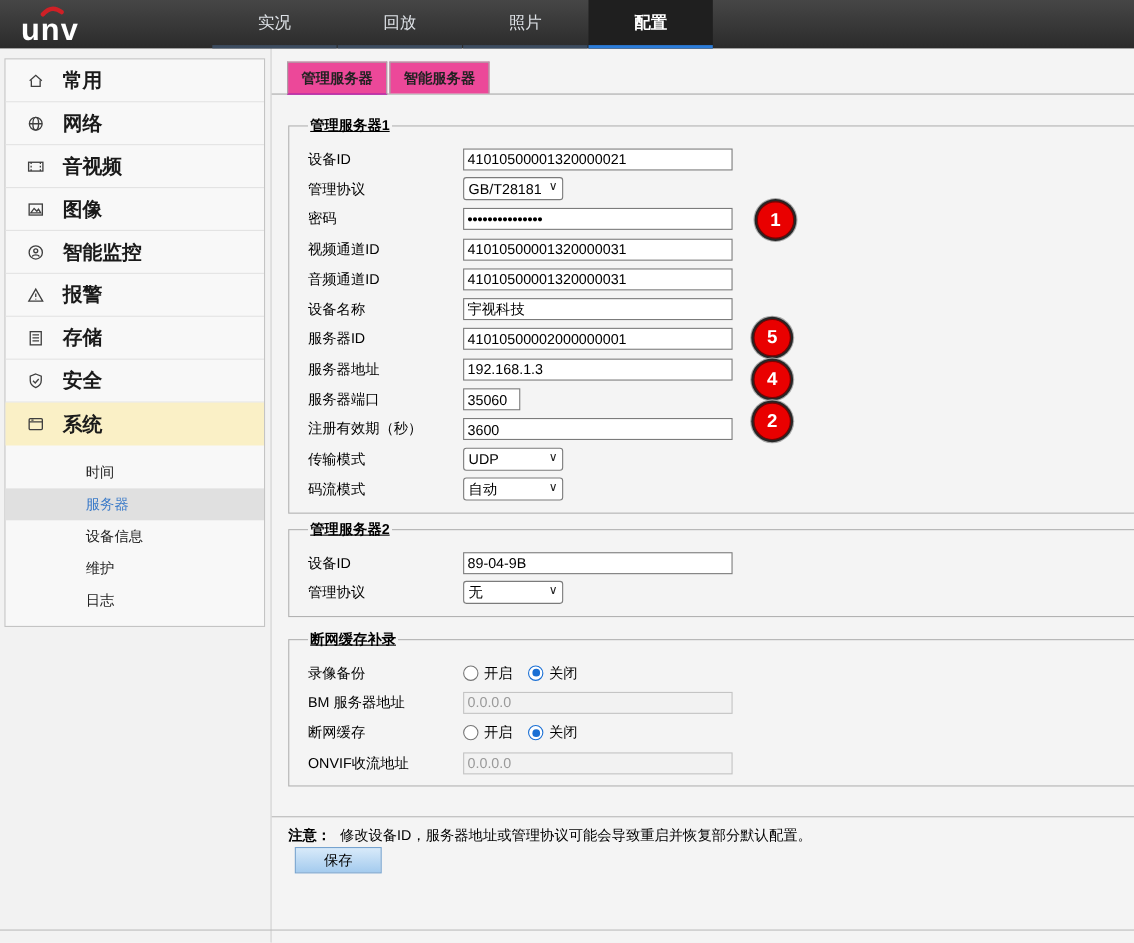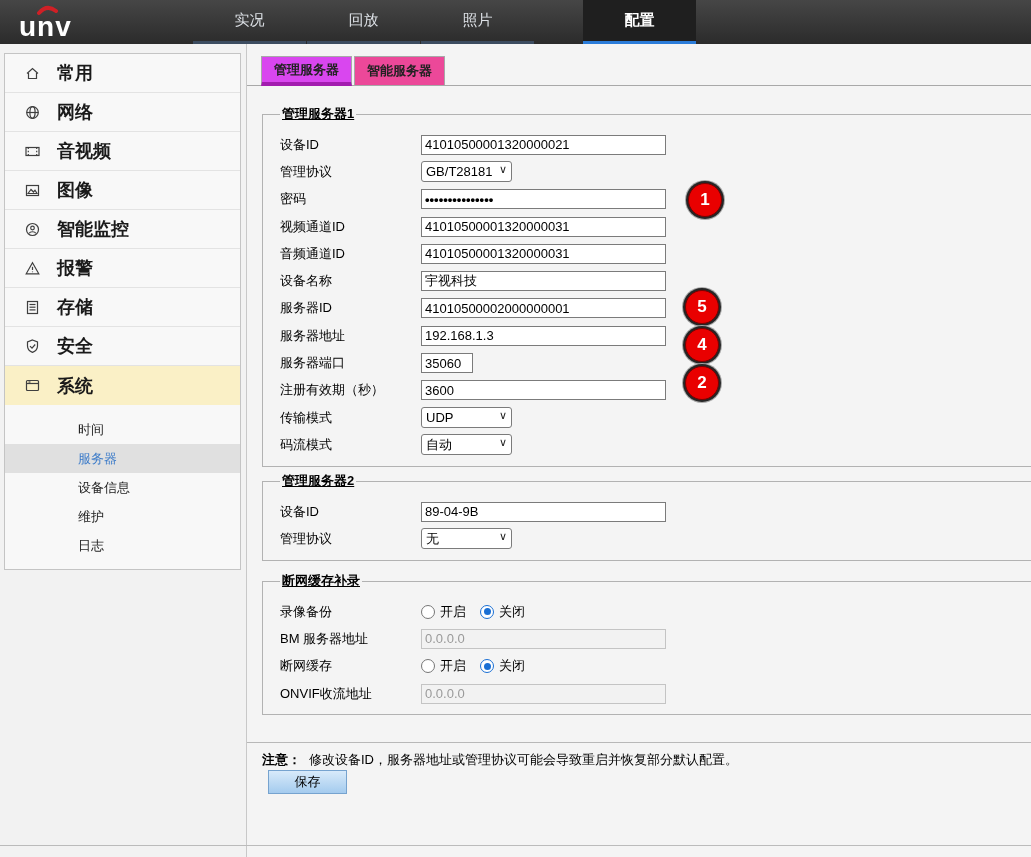--- a/index.html
+++ b/index.html
@@ -7,21 +7,21 @@
   body { position:relative; background:#f2f2f2; overflow:hidden; }
 
   
   .header { position:absolute; left:0; top:0; width:1031px; height:44px;
             background:linear-gradient(#464646,#2b2b2b); z-index:5; }
   .logo { position:absolute; left:12px; top:2px; }
   .nav { position:absolute; left:193px; top:0; height:44px; display:flex; }
   .nav-item { width:113px; height:44px; margin-right:1px; display:flex; align-items:center;
               justify-content:center; color:#dde1e6; font-size:15px; cursor:pointer;
               border-bottom:3px solid #3c4c60; }
-  .nav-item.active { background:#1f1f1f; border-bottom-color:#2b7cd9; color:#fff; font-weight:bold;margin-left:48px; }
+  .nav-item.active { background:#1f1f1f; border-bottom-color:#2b7cd9; color:#fff; font-weight:bold; }
 
   
   .sidebar { position:absolute; left:4px; top:53px; width:237px; background:#f8f8f8;
              border:1px solid #c4c4c4; z-index:2; }
   .side-item { height:39px; display:flex; align-items:center; padding-left:19px;
                border-bottom:1px solid #e3e3e3; font-size:18px; font-weight:bold;
                color:#1a1a1a; cursor:pointer; }
   .side-item .icn { width:17px; height:17px; margin-right:16px; flex-shrink:0; }
   .side-item.active { background:#faf0c6; border-bottom:none; }
   .side-sub { padding:10px 0 9px; }
@@ -31,21 +31,21 @@
   .vdiv { position:absolute; left:246px; top:44px; bottom:0; width:1px; background:#c8c8c8; }
 
   
   .main { position:absolute; left:247px; top:44px; right:0; bottom:0; background:#f4f4f4; }
   .tabstrip { position:absolute; left:0; right:0; top:12px; height:30px; display:flex;
               align-items:flex-end; padding-left:14px; border-bottom:1px solid #a8a8a8; }
   .tab { height:29px; min-width:87px; padding:0 12px; display:flex; align-items:center;
          justify-content:center; font-size:13px; font-weight:bold; color:#222;
          background:#ec4899; border:1px solid #a8a8a8; border-bottom:none; margin-right:2px;
          cursor:pointer; }
-  .tab.active { background:#d946ef; border-bottom:4px solid #a21caf; margin-bottom:-1px; height:30px; }
+  .tab.active { background:#ec4899; border-bottom:1px solid #a21caf; margin-bottom:-1px; height:30px; }
 
   fieldset { position:absolute; left:15px; width:800px; border:1px solid #b2b2b2; padding:8px 0 7px 17px; }
   legend { font-size:13px; font-weight:bold; color:#000; padding:0 2px;text-decoration:underline; }
   .row { height:27.3px; display:flex; align-items:center; }
   .lbl { width:141px; font-size:13px; color:#000; flex-shrink:0; }
   .txt { width:245px; height:20px; border:1px solid #7b7b7b; background:#fff; font-size:13px;
          padding:0 3px; color:#000; }
   .txt.small { width:52px; }
   .txt:disabled { background:#f2f2f2; border-color:#c4c4c4; color:#9a9a9a; }
   .selwrap { position:relative; width:91px; }

